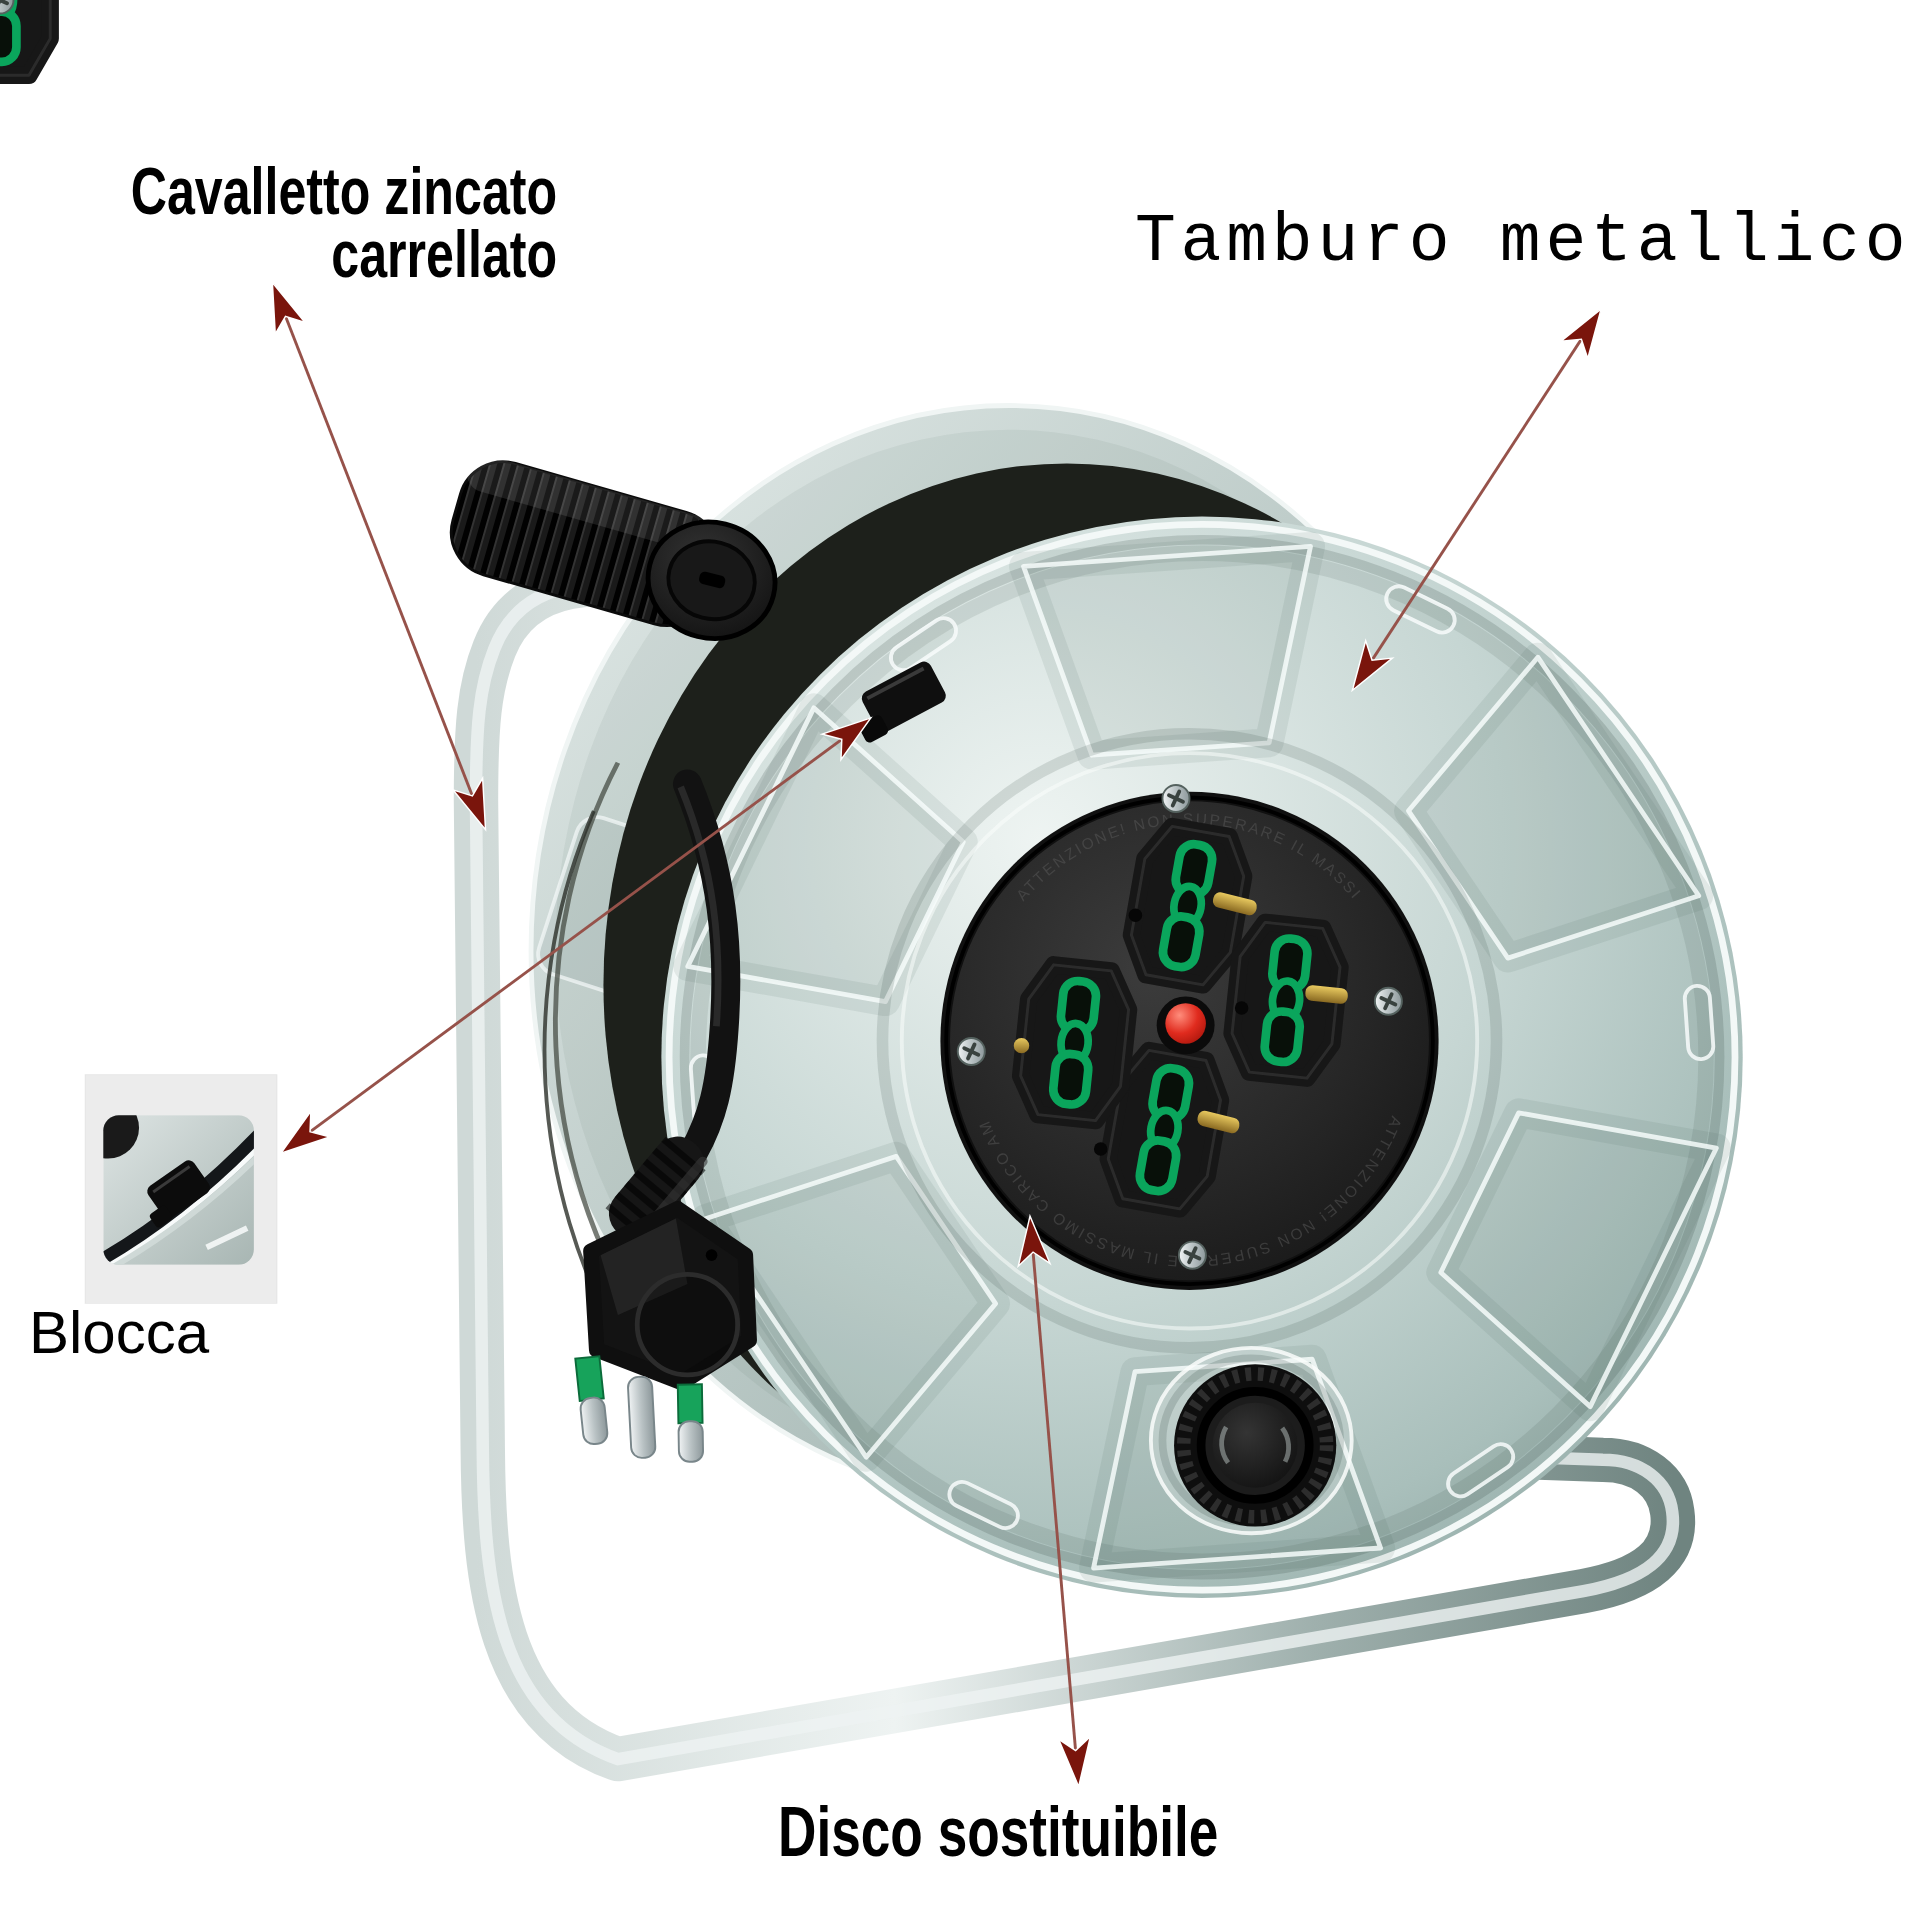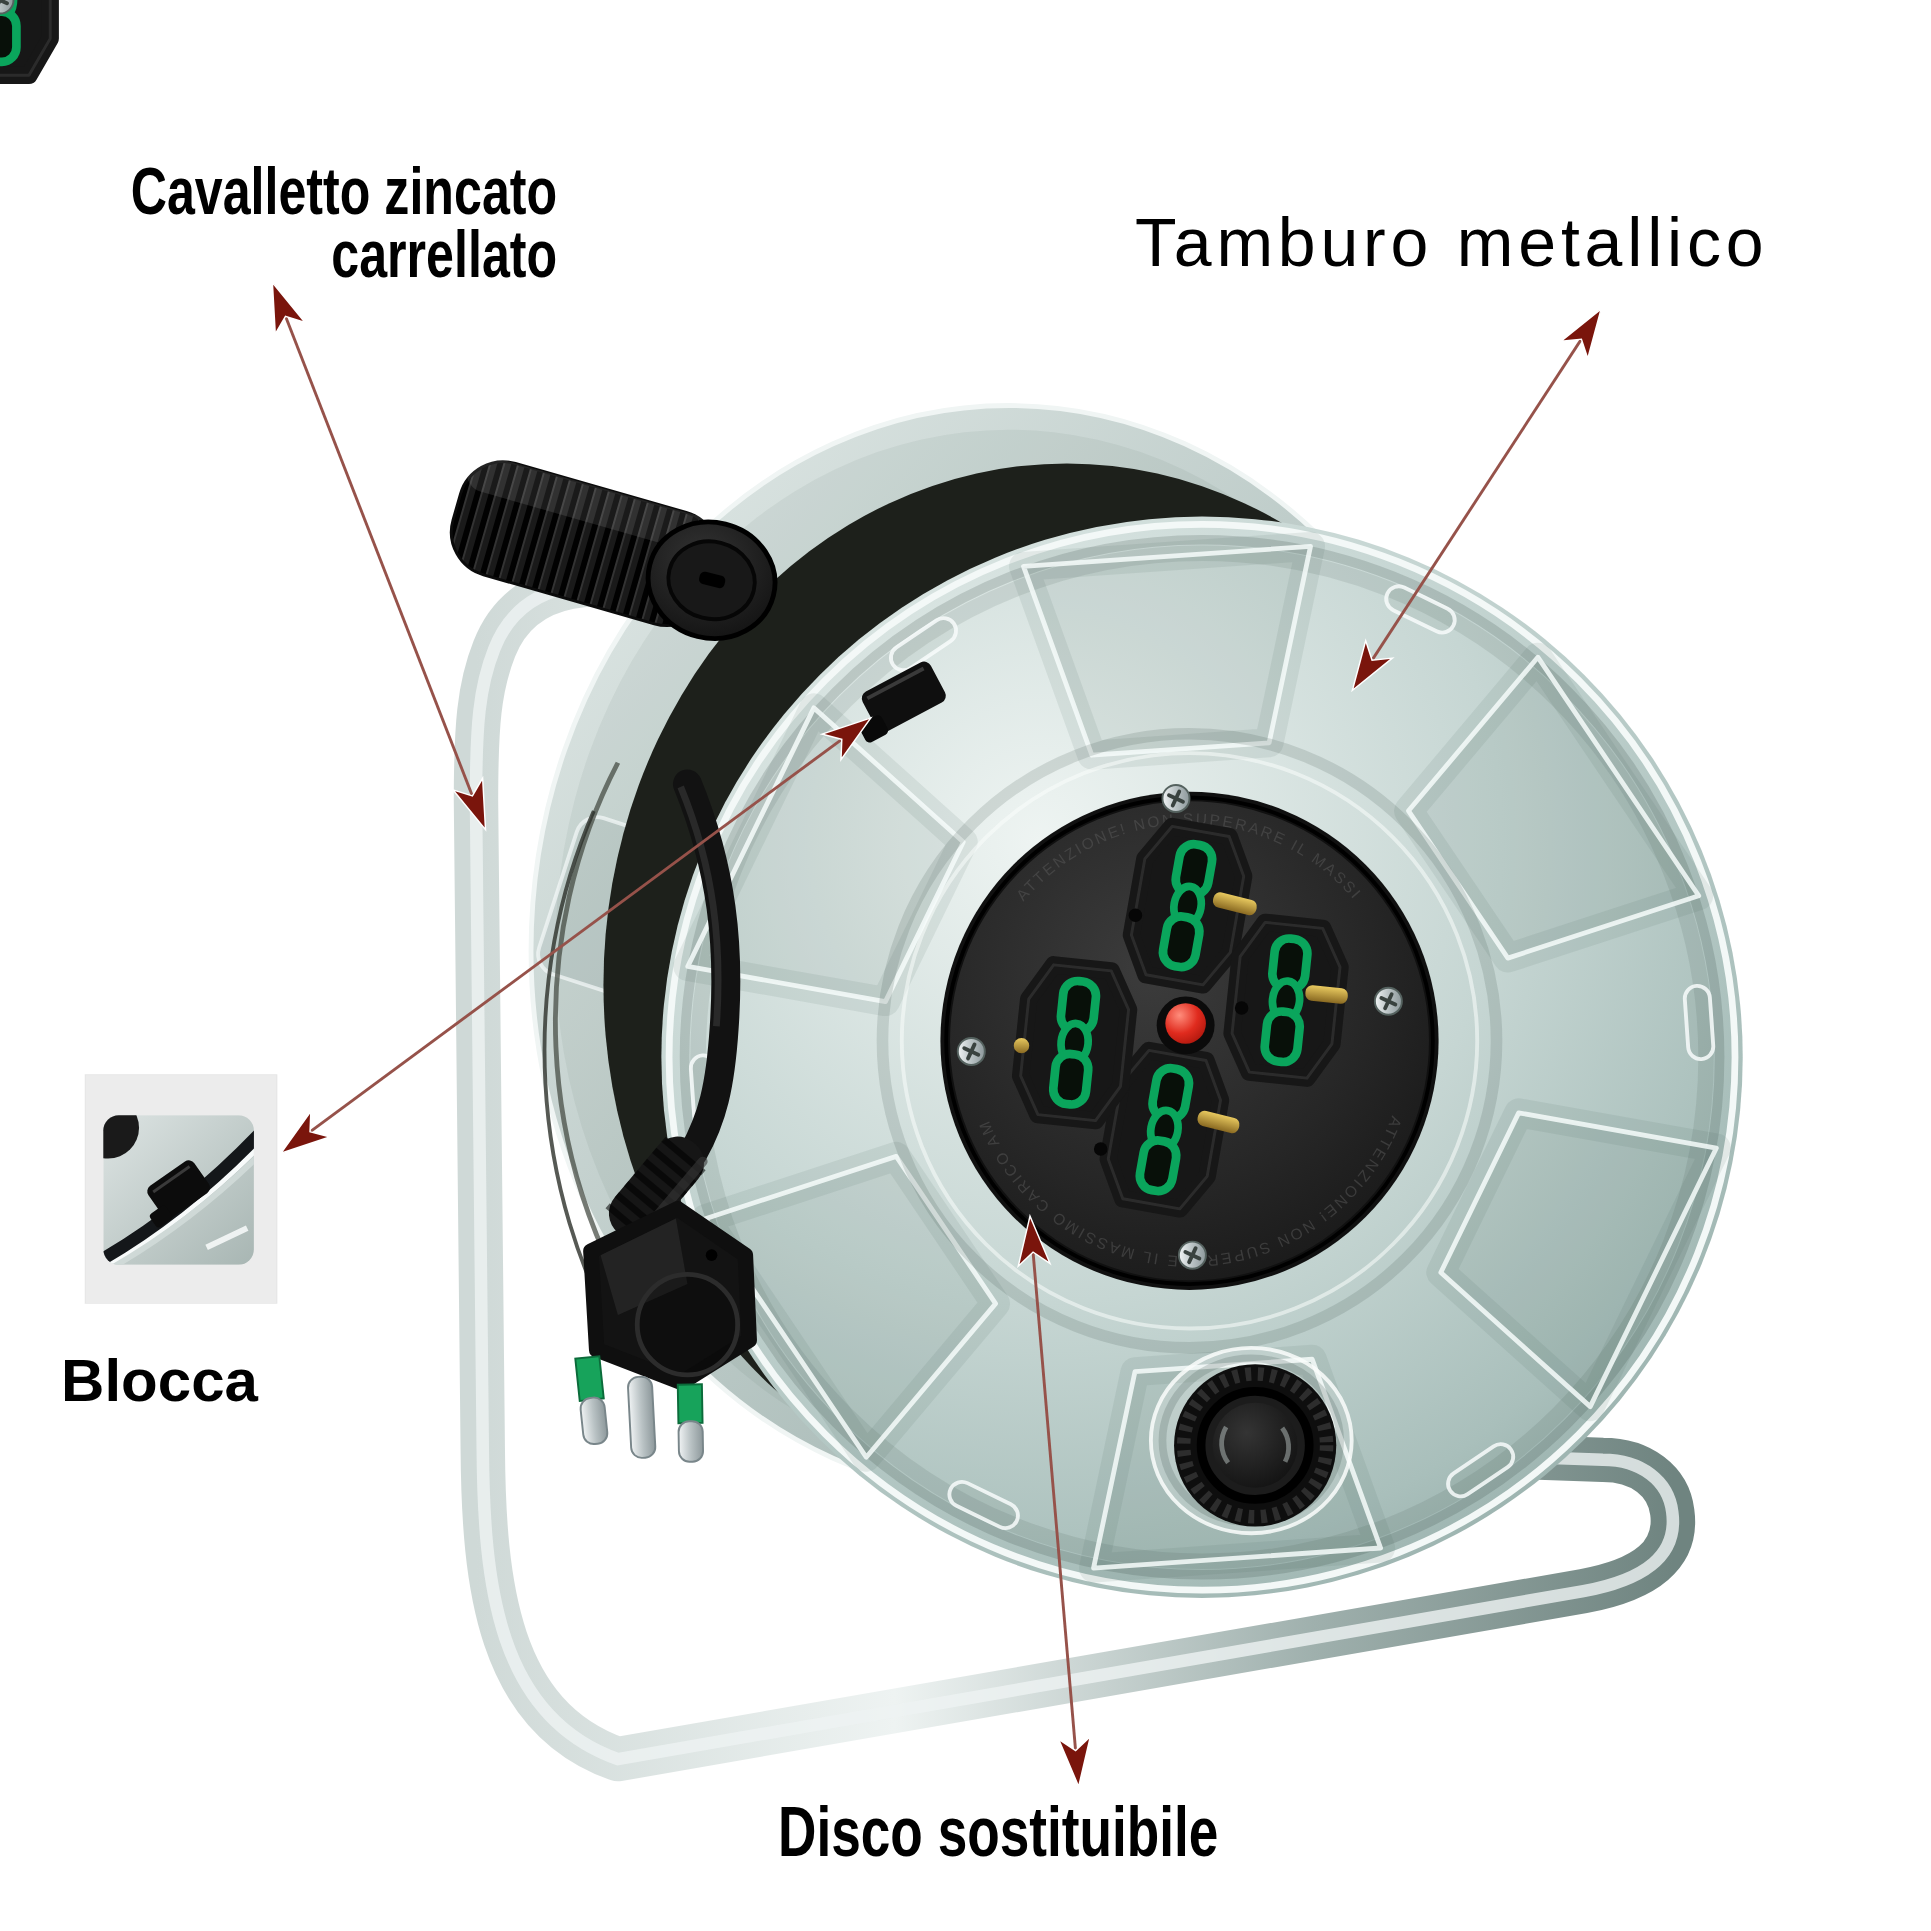--- a/index.html
+++ b/index.html
@@ -3,23 +3,23 @@
 <meta charset="utf-8">
 <style>
   html,body{margin:0;padding:0;background:#fff;}
   #stage{position:relative;width:1931px;height:1931px;background:#fff;overflow:hidden;
          font-family:"Liberation Sans", sans-serif;}
   #product, #arrow-layer{position:absolute;left:0;top:0;width:1931px;height:1931px;}
   #arrow-layer{pointer-events:none;}
   .lbl{position:absolute;color:#000;white-space:nowrap;}
   .lbl-cavalletto{right:1374px;top:160px;font-size:66px;font-weight:700;line-height:0.96;
       text-align:right;transform:scaleX(0.76);transform-origin:right top;}
-  .lbl-tamburo{left:1135px;top:203px;font-size:68px;font-weight:400;letter-spacing:4.8px;}
-  .lbl-blocca{left:29px;top:1298px;width:261px;font-size:60px;font-weight:700;line-height:1.17;
-      text-align:center;margin-top:48px;}
+  .lbl-tamburo{left:1135px;top:203px;font-size:68px;font-weight:400;letter-spacing:4.8px;font-family:Liberation Mono, monospace;}
+  .lbl-blocca{left:29px;top:1298px;width:261px;font-size:60px;font-weight:400;line-height:1.17;
+      }
   .lbl-disco{left:778px;top:1792px;font-size:70px;font-weight:700;transform:scaleX(0.76);
       transform-origin:left top;}
   .arc-text{font-size:16px;letter-spacing:2.5px;fill:#5a5a5a;opacity:.5;}
 </style>
 </head>
 <body style="background: rgb(255, 255, 255);">
 
 <div id="stage">
 
   <svg id="product" viewBox="0 0 2000 2000" xmlns="http://www.w3.org/2000/svg">

